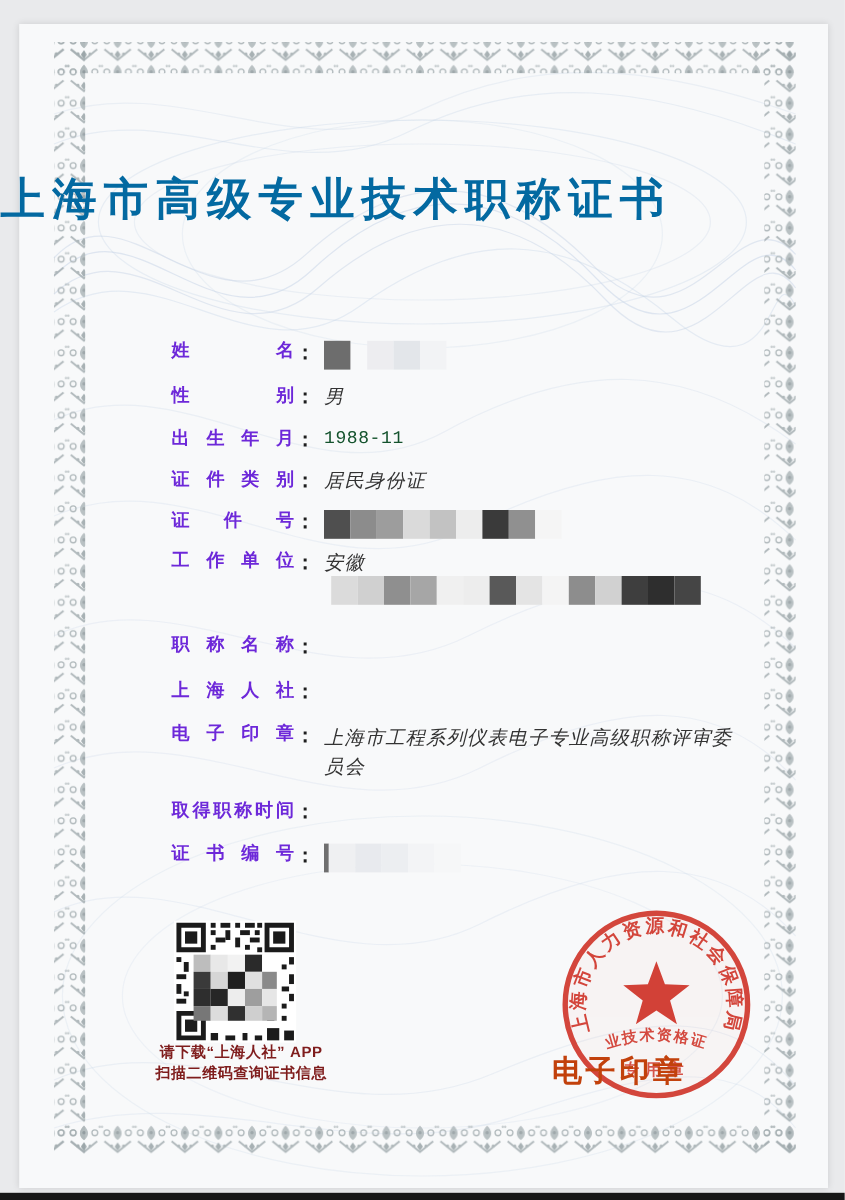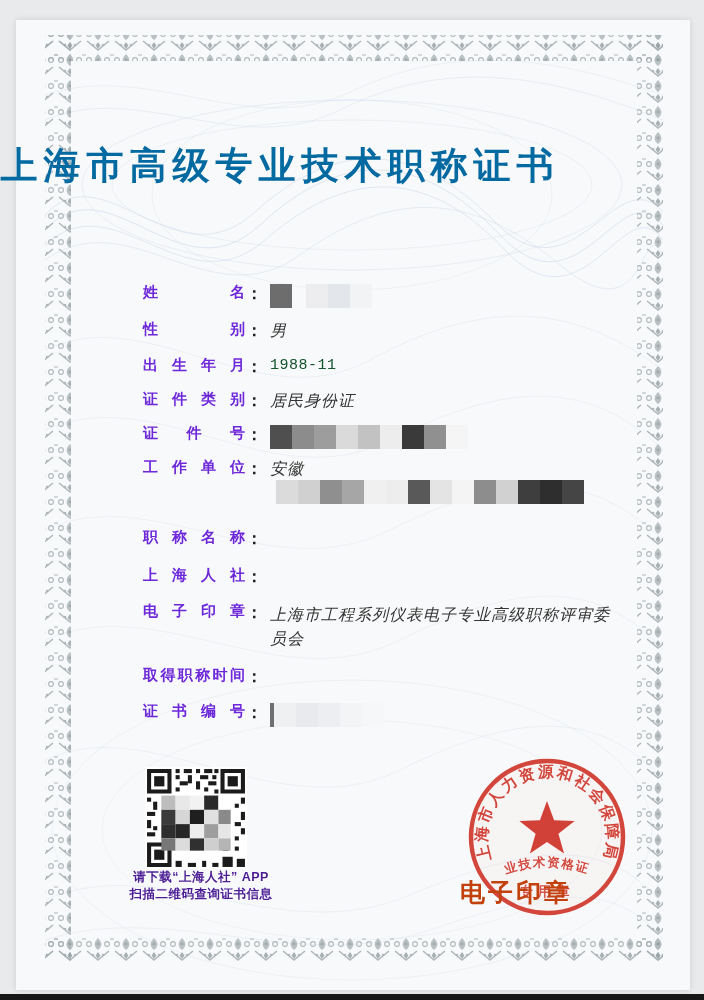--- a/index.html
+++ b/index.html
@@ -51,21 +51,21 @@
   .val-wrap{line-height:24px;}
 
   
   .mosaic{display:inline-flex;vertical-align:middle;height:24px;}
   .mosaic i{display:inline-block;width:22px;height:24px;}
 
   
   .qr-box{position:absolute;left:145px;top:767px;width:102px;height:102px;}
   .qr-caption{
     position:absolute;left:96px;top:869px;width:210px;
-    text-align:center;font-size:12.5px;font-weight:700;color:#4c1d95;line-height:17px;
+    text-align:center;font-size:12.5px;font-weight:700;color:#7f1d1d;line-height:17px;
     letter-spacing:0.5px;
   }
 
   
   .seal-svg{position:absolute;left:461px;top:753px;width:172px;height:172px;}
   .seal-overlay{
     position:absolute;left:460px;top:876px;width:200px;
     font-size:25px;font-weight:700;color:#c2410c;letter-spacing:3px;
   }
 </style>

